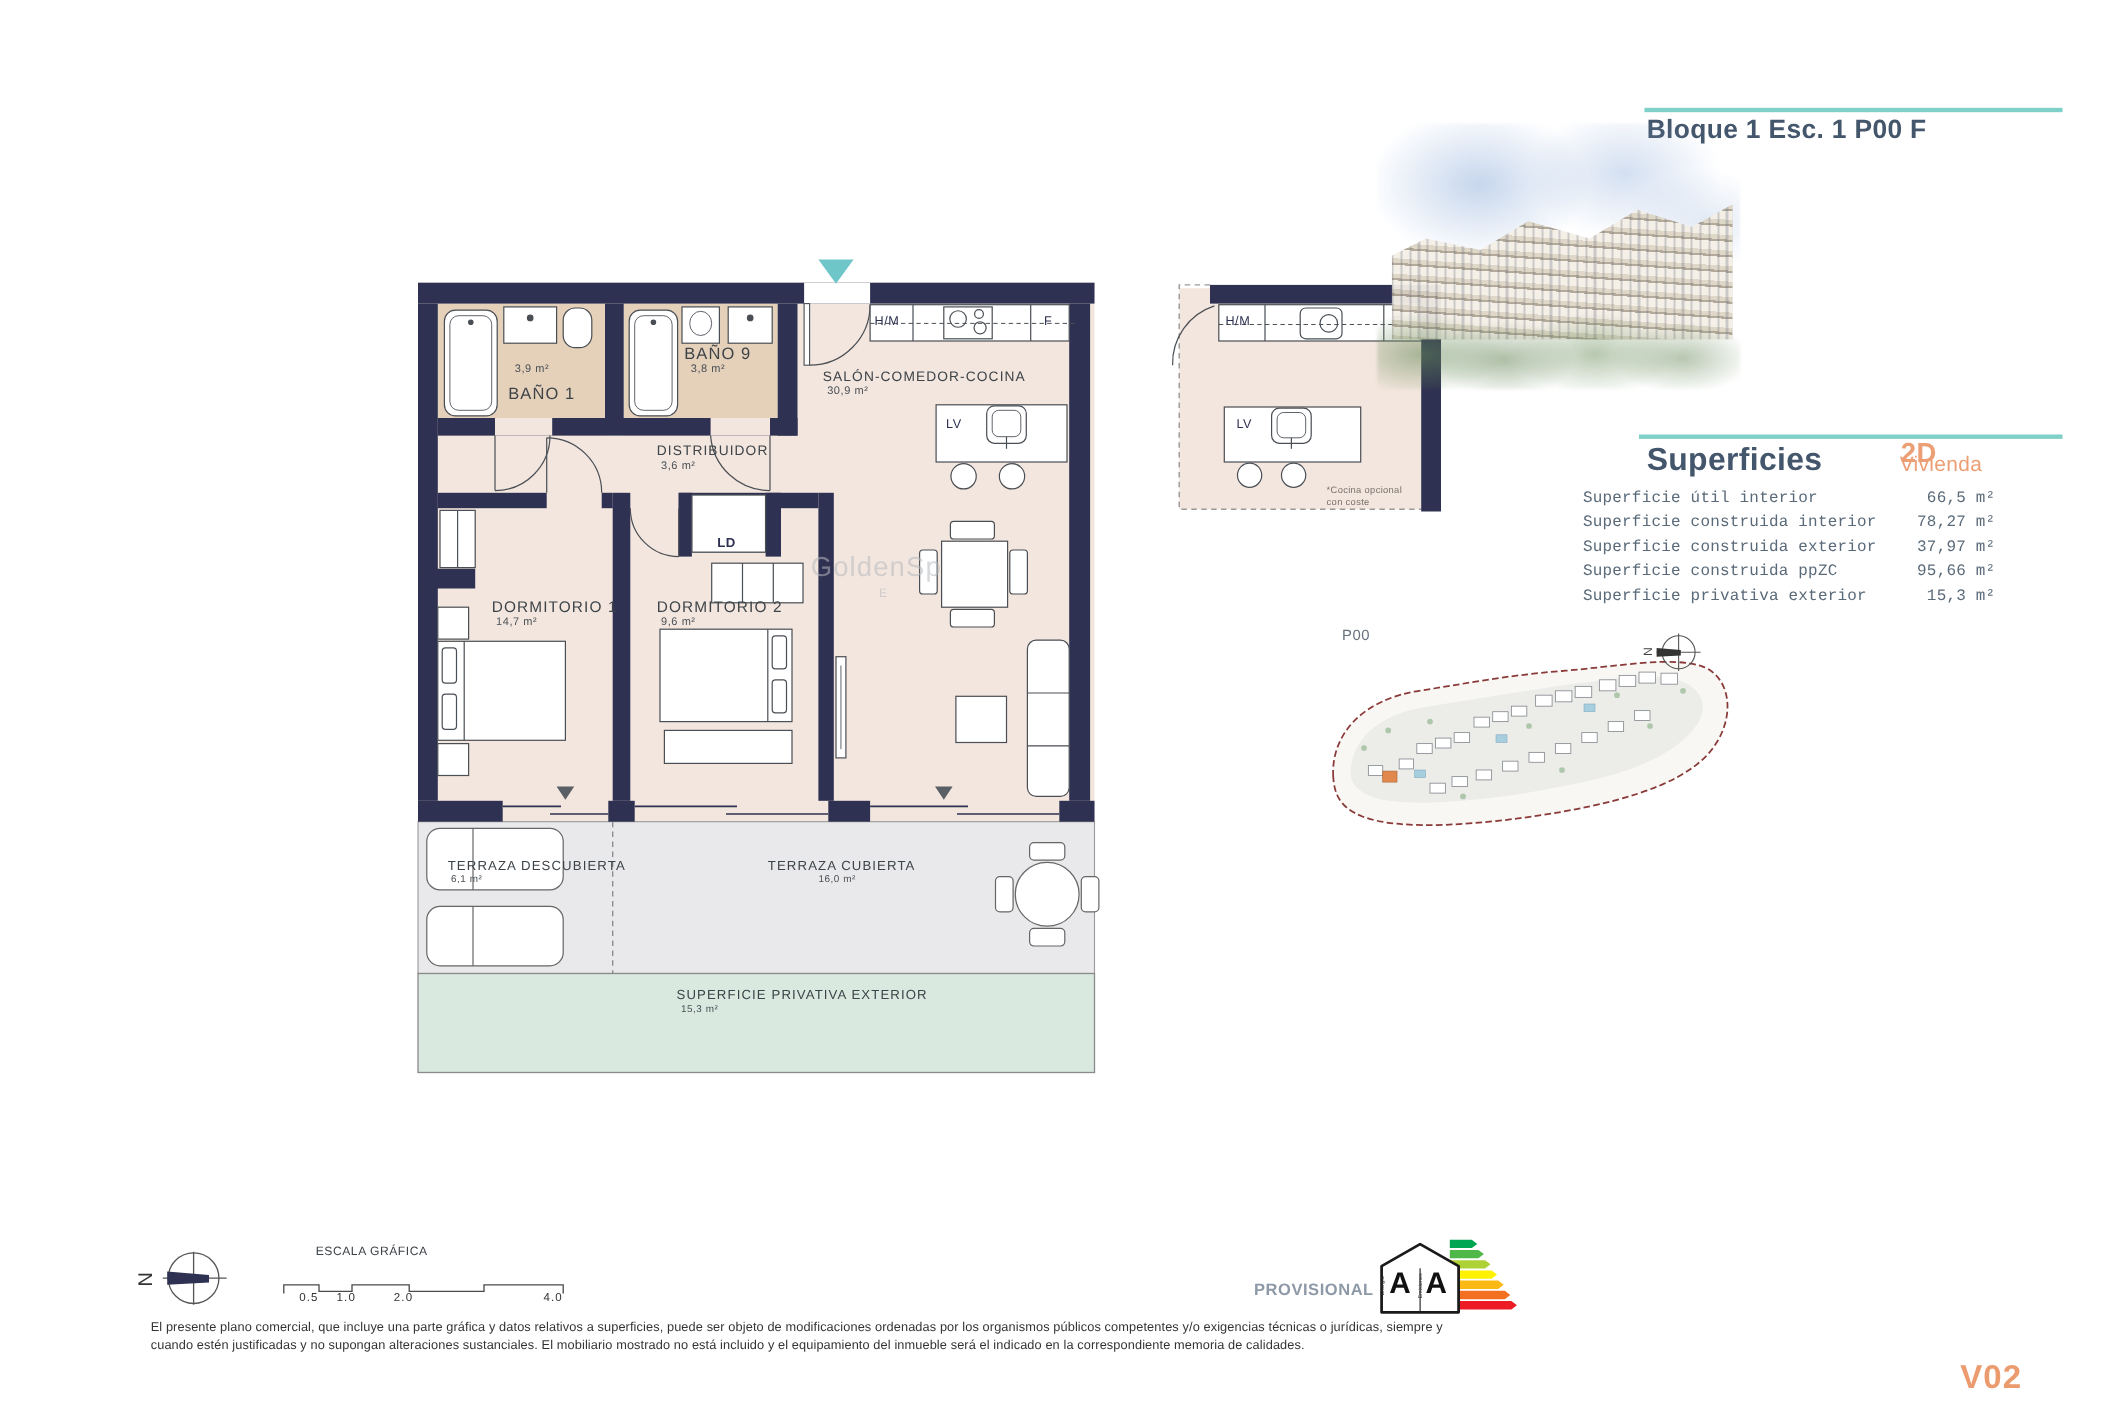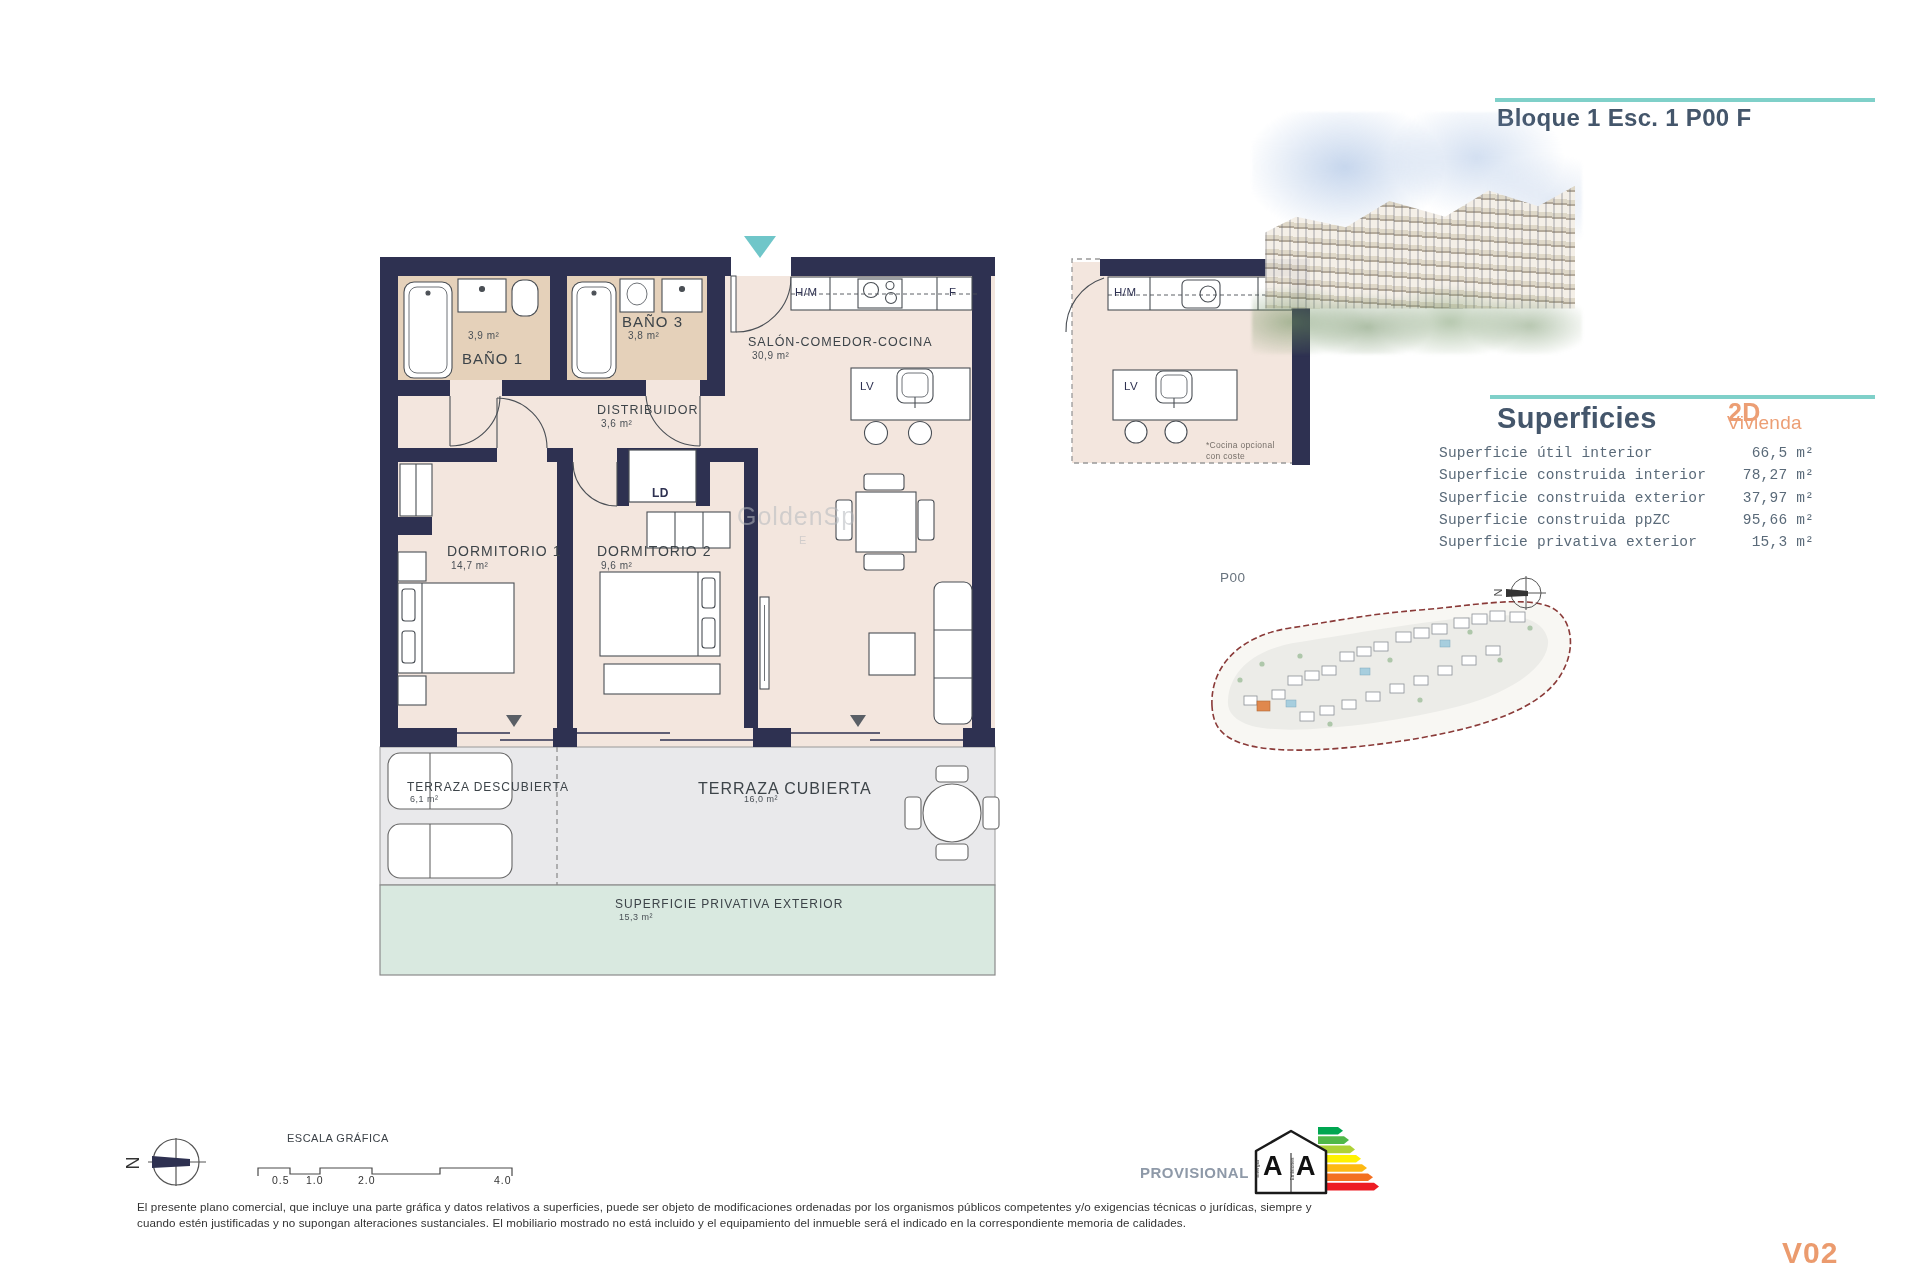--- a/index.html
+++ b/index.html
@@ -305,39 +305,39 @@
     <line x1="1291" y1="1153" x2="1291" y2="1193" stroke="#1a1a1a" stroke-width="1"></line>
   </g>
 </svg>
 
 <div class="wm" style="left:737px;top:502px;font-size:25px;">GoldenSp</div>
 <div class="wm" style="left:799px;top:534px;font-size:11px;">E</div>
 
 <div class="lbl" style="left:462px;top:313px;font-size:15px;margin-top:37px;">BAÑO 1</div>
 <div class="lbl area" style="left:468px;top:330px;font-size:10px;">3,9 m²</div>
 
-<div class="lbl" style="left:622px;top:313px;font-size:15px;">BAÑO 3</div>
+<div class="lbl" style="left:622px;top:313px;font-size:15px;">BAÑO 9</div>
 <div class="lbl area" style="left:628px;top:330px;font-size:10px;">3,8 m²</div>
 
 <div class="lbl" style="left:748px;top:335px;font-size:12.5px;">SALÓN-COMEDOR-COCINA</div>
 <div class="lbl area" style="left:752px;top:350px;font-size:10px;">30,9 m²</div>
 
 <div class="lbl" style="left:597px;top:403px;font-size:12.5px;">DISTRIBUIDOR</div>
 <div class="lbl area" style="left:601px;top:418px;font-size:10px;">3,6 m²</div>
 
 <div class="lbl" style="left:447px;top:543px;font-size:14px;text-align:center;">DORMITORIO 1</div>
 <div class="lbl area" style="left:451px;top:560px;font-size:10px;">14,7 m²</div>
 
 <div class="lbl" style="left:597px;top:543px;font-size:14px;">DORMITORIO 2</div>
 <div class="lbl area" style="left:601px;top:560px;font-size:10px;">9,6 m²</div>
 
 <div class="lbl" style="left:407px;top:780px;font-size:12px;">TERRAZA DESCUBIERTA</div>
 <div class="lbl area" style="left:410px;top:794px;font-size:9px;">6,1 m²</div>
 
-<div class="lbl" style="left:698px;top:780px;font-size:16px;">TERRAZA CUBIERTA</div>
+<div class="lbl" style="left:698px;top:780px;font-size:12px;">TERRAZA CUBIERTA</div>
 <div class="lbl area" style="left:744px;top:794px;font-size:9px;">16,0 m²</div>
 
 <div class="lbl" style="left:615px;top:897px;font-size:12px;">SUPERFICIE PRIVATIVA EXTERIOR</div>
 <div class="lbl area" style="left:619px;top:912px;font-size:9px;">15,3 m²</div>
 
 <div class="fixlbl" style="left:795px;top:286px;font-size:11.5px;">H/M</div>
 <div class="fixlbl" style="left:949px;top:286px;font-size:11.5px;">F</div>
 <div class="fixlbl" style="left:860px;top:380px;font-size:11.5px;">LV</div>
 <div class="fixlbl" style="left:652px;top:466px;font-size:12px;font-weight:bold;margin-top:20px;">LD</div>
 

